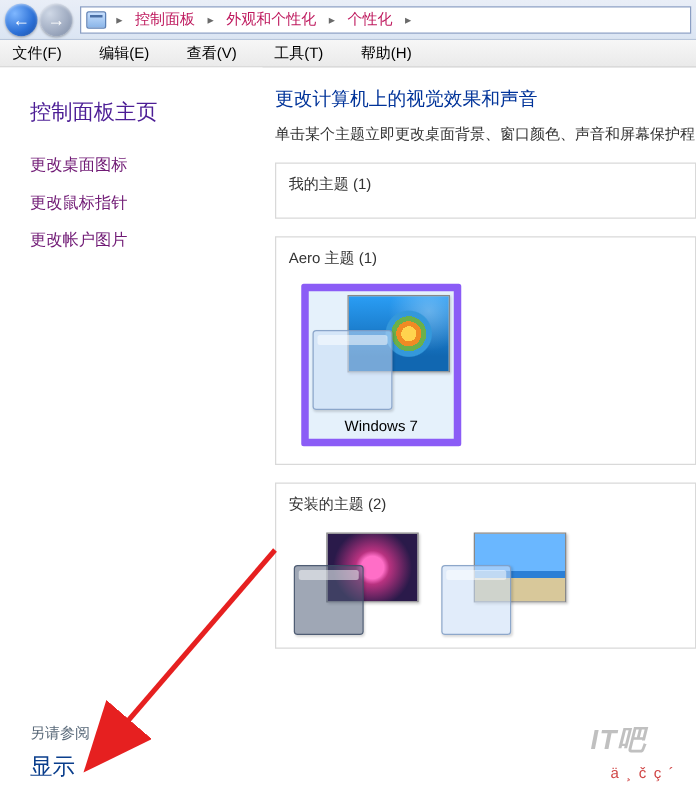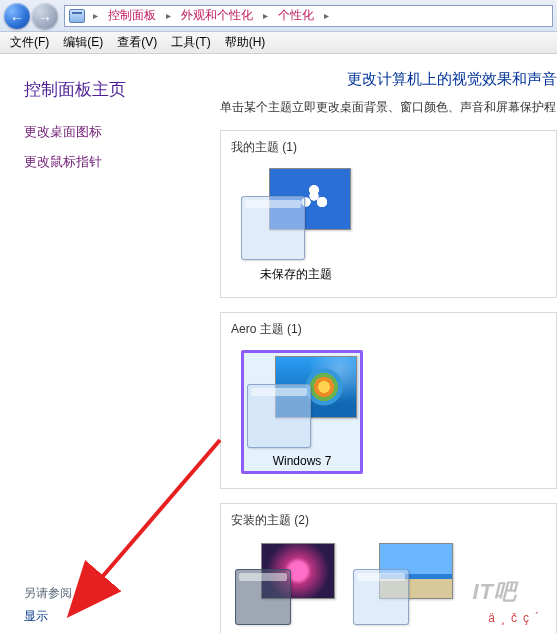--- a/index.html
+++ b/index.html
@@ -11,41 +11,41 @@
   .nav-btn { width: 26px; height: 26px; border-radius: 50%; background: radial-gradient(circle at 30% 30%, #7fb7ff, #2a6fd6 60%, #1a4a9c); display:flex; align-items:center; justify-content:center; color:#fff; cursor:pointer; box-shadow: inset 0 1px 2px rgba(255,255,255,.5), 0 1px 2px rgba(0,0,0,.3); }
   .nav-btn.disabled { background: radial-gradient(circle at 30% 30%, #cfd8e6, #9eaac0 60%, #7c8aa3); }
   .nav-arrow { font-size: 14px; }
   .addr-field { flex: 1; height: 22px; background: #fff; border: 1px solid #8b9fc4; display: flex; align-items: center; padding: 0 4px; gap: 4px; }
   .addr-icon { width: 16px; height: 14px; background: linear-gradient(#c8e0ff,#8ab5e8); border:1px solid #5a7fb5; border-radius:2px; position:relative; }
   .addr-icon::after { content:""; position:absolute; left:2px; top:2px; width:10px; height:2px; background:#4a6fa5; }
   .crumb { color: #be185d; padding: 0 2px; cursor:pointer; }
   .crumb-sep { color: #6a6a6a; padding: 0 4px; font-size:10px; }
 
   
-  .menubar { height: 22px; background: linear-gradient(#f7f7f7,#eaeaea); border-bottom: 1px solid #d0d0d0; display:flex; align-items:center; padding: 0 4px; gap: 2px; }
+  .menubar { height: 22px; background: linear-gradient(#f7f7f7,#eaeaea); border-bottom: 1px solid #d0d0d0; display:flex; align-items:center; padding: 0 4px; gap: 18px; }
   .menu-item { padding: 2px 6px; cursor:pointer; }
 
   
   .main { display:flex; height: calc(633px - 32px - 22px); }
   .sidebar { width: 210px; background:#fff; padding: 18px 12px 8px 24px; display:flex; flex-direction:column; position:relative; }
   .side-link { color:#701a75; padding: 6px 0; cursor:pointer; font-size:13px; }
   .side-link.heading { color:#4c1d95; font-size:17px; }
   .side-spacer { flex:1; }
   .side-footer-label { color:#5a6a7a; font-size:12px; margin-top: 20px; }
-  .side-footer-link { color:#0a3e8c; padding-top: 6px; cursor:pointer; font-size:12px; }
+  .side-footer-link { color:#0a3e8c; padding-top: 6px; cursor:pointer; font-size:18px; }
 
   .content { flex:1; padding: 16px 0 0 10px; overflow:hidden; position:relative; }
-  .content h1 { font-size: 15px; color:#003399; font-weight:normal; margin-bottom: 10px; text-align: right; }
+  .content h1 { font-size: 15px; color:#003399; font-weight:normal; margin-bottom: 10px; }
   .content .desc { font-size:12px; color:#333; margin-bottom: 14px; }
 
   .group-box { border:1px solid #d9d9d9; margin-bottom: 14px; padding: 8px 10px 10px; }
   .group-title { font-size:12px; color:#333; margin-bottom: 8px; }
 
   .theme-item { display:inline-block; text-align:center; margin: 4px 10px; cursor:pointer; }
-  .theme-item.selected { border:3px solid #8b5cf6; background:#e5f1fb; padding:3px; border-radius:2px; }
+  .theme-item.selected { border:6px solid #8b5cf6; background:#e5f1fb; padding:3px; border-radius:2px; }
   .theme-thumb { width: 110px; height: 92px; position:relative; }
   .wp { position:absolute; right:0; top:0; width:82px; height:62px; border:1px solid #888; box-shadow:1px 1px 2px rgba(0,0,0,.2); }
   .wp.flower { background: radial-gradient(circle at 55% 45%, #fff 0 8%, transparent 9%), radial-gradient(circle at 45% 55%, #fff 0 8%, transparent 9%), radial-gradient(circle at 65% 55%, #fff 0 8%, transparent 9%), radial-gradient(circle at 55% 35%, #fff 0 8%, transparent 9%), #2a6fd6; }
   .wp.win7 { background: radial-gradient(circle at 60% 50%, #ffd34e 0 6px, #f08a24 6px 10px, #6ab04c 10px 14px, #3498db 14px 18px, transparent 19px), radial-gradient(circle at 80% 20%, rgba(255,255,255,.3), transparent 40%), linear-gradient(#2a9df4, #1167b1 80%); }
   .wp.pink { background: radial-gradient(circle at 50% 50%, #ff6ec7 0 20%, #b83280 30%, #2a1a4a 70%); }
   .wp.beach { background: linear-gradient(#6ab7ff 0 55%, #2a7fd6 55% 65%, #d8c89a 65% 100%); }
   .glass { position:absolute; left:0; bottom:0; width:64px; height:64px; background: rgba(200,220,245,.55); border:1px solid rgba(120,150,190,.8); border-radius:3px; box-shadow: 1px 1px 2px rgba(0,0,0,.15); }
   .glass::before { content:""; position:absolute; left:3px; right:3px; top:3px; height:8px; background: rgba(255,255,255,.5); border-radius:2px; }
   .glass.dark { background: rgba(80,95,120,.55); border-color: rgba(60,75,100,.8); }
   .theme-label { font-size:12px; padding-top:6px; }
@@ -93,38 +93,32 @@
   <span class="menu-item">帮助(H)</span>
 </div>
 
 <div class="main">
 
   <div class="sidebar">
     <div class="side-link heading">控制面板主页</div>
     <div style="height:10px"></div>
     <div class="side-link">更改桌面图标</div>
     <div class="side-link">更改鼠标指针</div>
+    <div class="side-link">更改帐户图片</div>
     <div class="side-spacer"></div>
     <div class="side-footer-label">另请参阅</div>
     <div class="side-footer-link">显示</div>
   </div>
 
   <div class="content">
     <h1>更改计算机上的视觉效果和声音</h1>
     <div class="desc">单击某个主题立即更改桌面背景、窗口颜色、声音和屏幕保护程</div>
 
     <div class="group-box">
       <div class="group-title">我的主题 (1)</div>
-      <div class="theme-item">
-        <div class="theme-thumb">
-          <div class="wp flower"></div>
-          <div class="glass"></div>
-        </div>
-        <div class="theme-label">未保存的主题</div>
-      </div>
     </div>
 
     <div class="group-box">
       <div class="group-title">Aero 主题 (1)</div>
       <div class="theme-item selected">
         <div class="theme-thumb">
           <div class="wp win7"></div>
           <div class="glass"></div>
         </div>
         <div class="theme-label">Windows 7</div>

